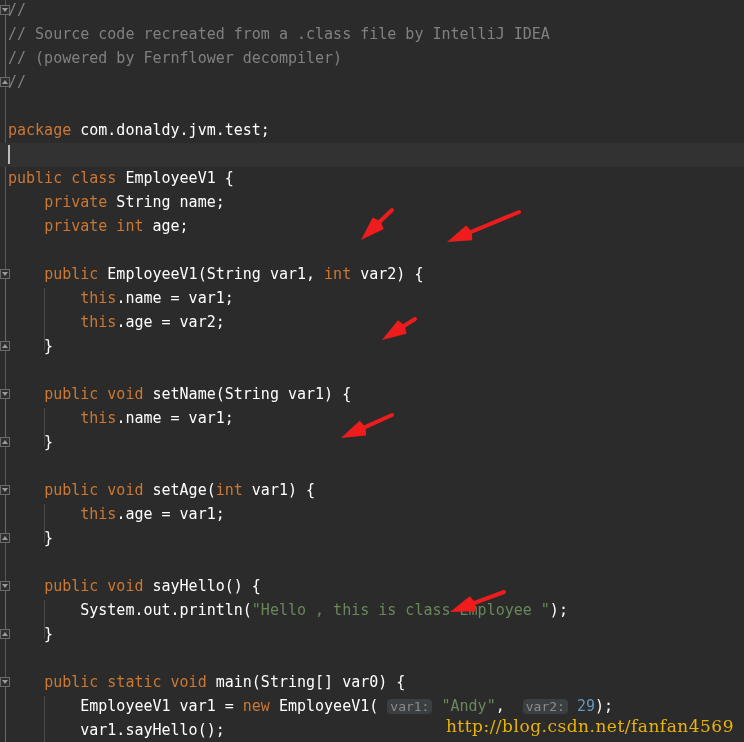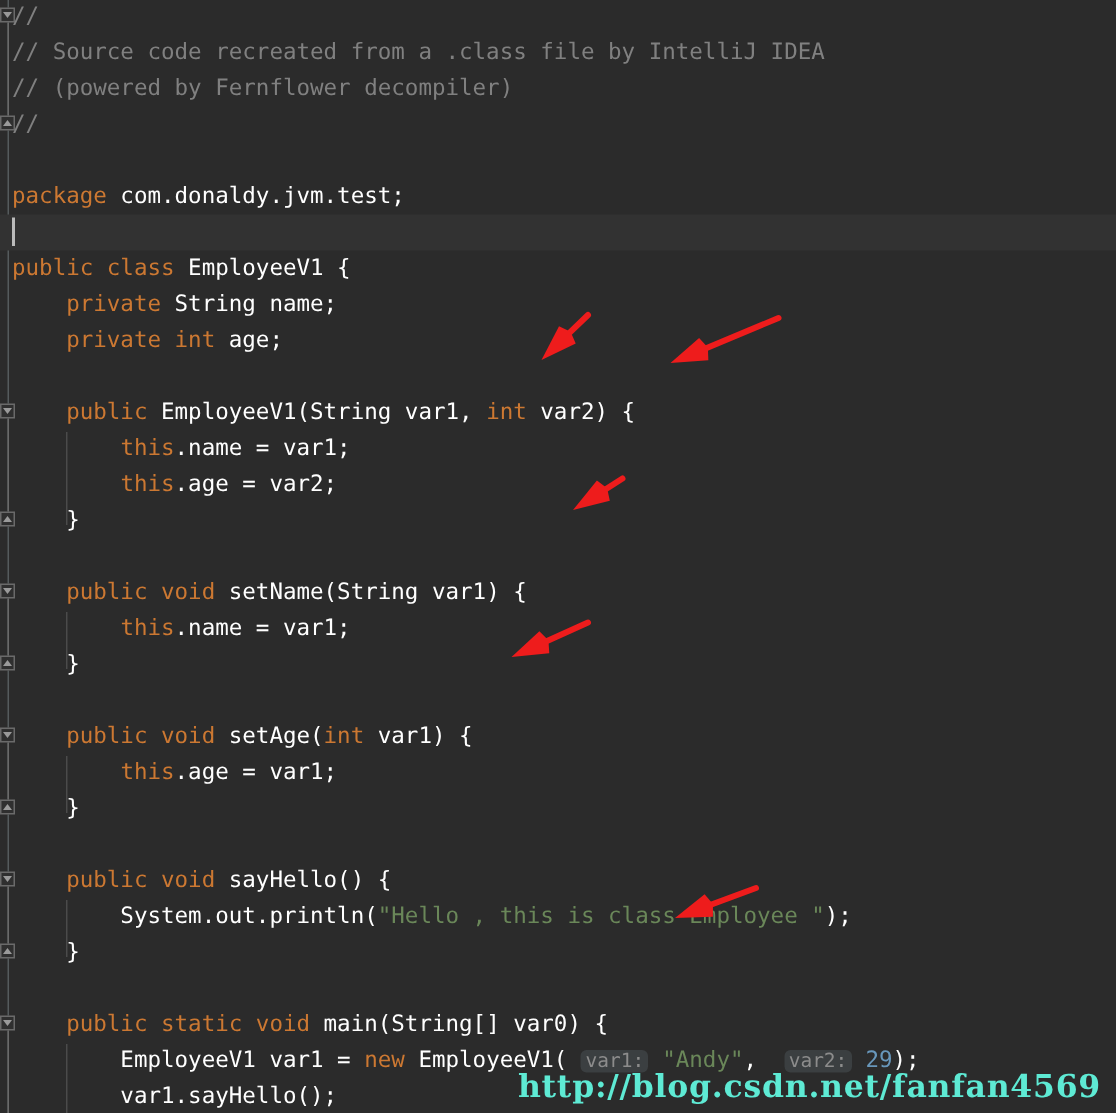--- a/index.html
+++ b/index.html
@@ -72,21 +72,21 @@
   
   .guide{
     position:absolute;width:1px;background:#4b4b4b;
   }
   
   .arrows{position:absolute;left:0;top:0;width:744px;height:742px;pointer-events:none;}
   
   .watermark{
     position:absolute;right:10px;bottom:6px;
     font-family:"DejaVu Serif","Liberation Serif",serif;
-    font-size:21px;color:#5eead4;letter-spacing:.5px;font-weight:bold;
+    font-size:17px;color:#eab308;letter-spacing:.5px;
   }
 </style>
 </head>
 <body>
 
 <div id="editor">
 
   <div class="gutter">
     <div class="gutter-line"></div>
     <div id="folds">

